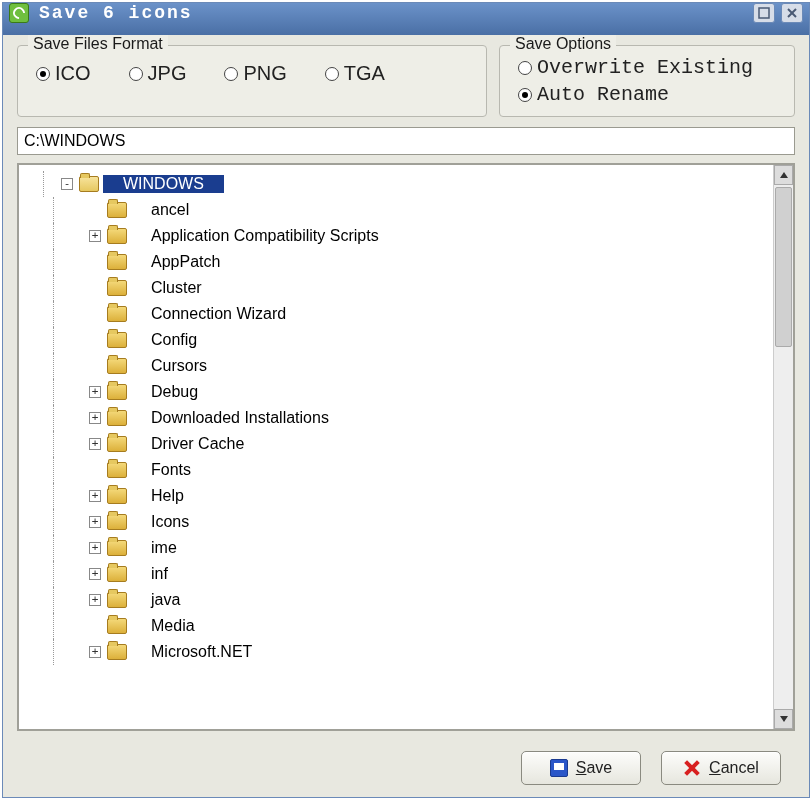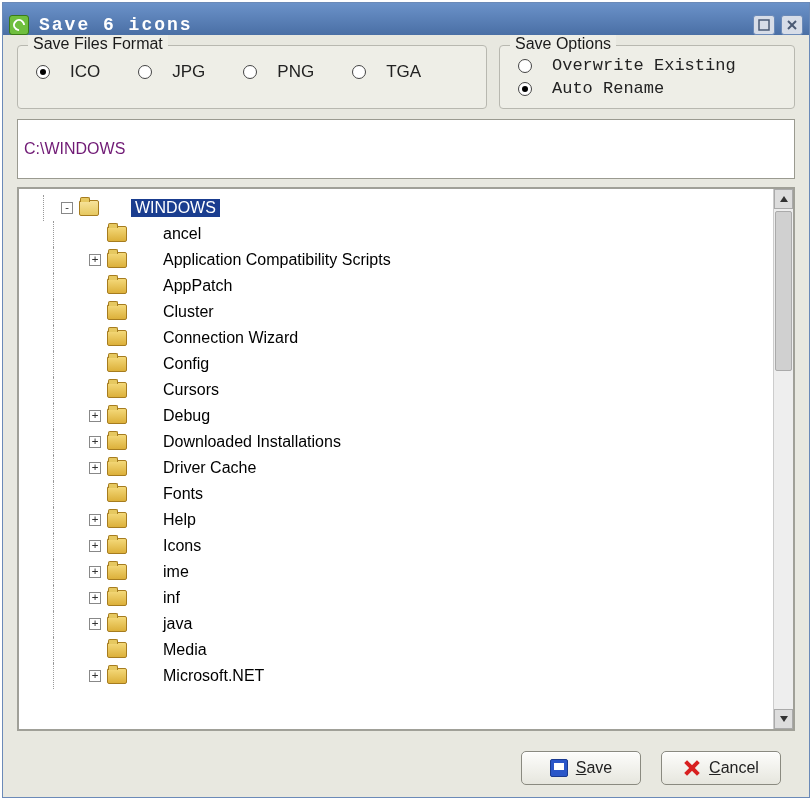--- a/index.html
+++ b/index.html
@@ -19,21 +19,21 @@
     margin: 2px;
     border: 1px solid #6b8ab8;
     background: #e8e8e0;
     display: flex;
     flex-direction: column;
   }
   .titlebar {
     height: 32px;
     background: linear-gradient(#6b92c9, #4a6fa5);
     display: flex;
-    align-items: flex-end;
+    align-items: flex-start;
     padding: 0 6px;
     color: #fff;
     font-size: 18px;
     letter-spacing: 2px;
   }
   .titlebar .app-icon {
     width: 20px; height: 20px;
     background: #6fbf3f;
     border: 1px solid #3a7a18;
     border-radius: 3px;
@@ -88,41 +88,41 @@
     color: #1a1a1a;
     font-size: 16px;
   }
   .formats { flex: 0 0 470px; }
   .options { flex: 1; }
   .radio-row { display: flex; gap: 38px; margin: 6px 0 4px 4px;}
   .radio-col { display:flex; flex-direction:column; gap:4px; margin-left:4px;font-family:Liberation Mono, monospace;}
   .radio-item {
     display: flex;
     align-items: center;
-    gap: 20px;
-    font-size: 17px;
+    gap: 5px;
+    font-size: 20px;
     color: #222;
     cursor: pointer;
   }
   .radio-circle {
     width: 14px; height: 14px;
     border: 1.5px solid #444;
     border-radius: 50%;
     display: flex; align-items:center; justify-content:center;
     background:#fff;
   }
   .radio-circle.checked::after{
     content:""; width:6px; height:6px; background:#000; border-radius:50%;
   }
   .path-bar {
     border: 1px solid #9a9a90;
     background: #fff;
-    padding: 20px 6px;
+    padding: 4px 6px;
     font-size: 16px;
-    color: #701a75;
+    color: #000000;
     margin-top: 4px;
   }
   .tree-wrap {
     flex: 1;
     border: 2px solid #a0a098;
     background: #fff;
     margin-top: 2px;
     display: flex;
     min-height: 0;
   }
@@ -174,21 +174,21 @@
     border:1px solid #a67c1f; border-radius:2px;
     position:relative;
   }
   .folder-icon.open{
     background: linear-gradient(#f7e39b,#e6c860);
   }
   .folder-icon::before{
     content:""; position:absolute; top:-4px; left:0; width:8px; height:4px;
     background:#e6c860; border:1px solid #a67c1f; border-bottom:none; border-radius:2px 2px 0 0;
   }
-  .node-label{ padding:1px 4px;margin-left:28px; }
+  .node-label{ padding:1px 20px; }
   .node-label.selected{ background:#1a3d8f; color:#fff; }
   .root-node{ margin-left: 20px; }
   .root-node::before{ left:-18px; }
   .footer {
     display:flex; justify-content:flex-end; gap:20px;
     padding: 10px 28px 12px 0;
   }
   .btn {
     min-width: 120px;
     height: 34px;

